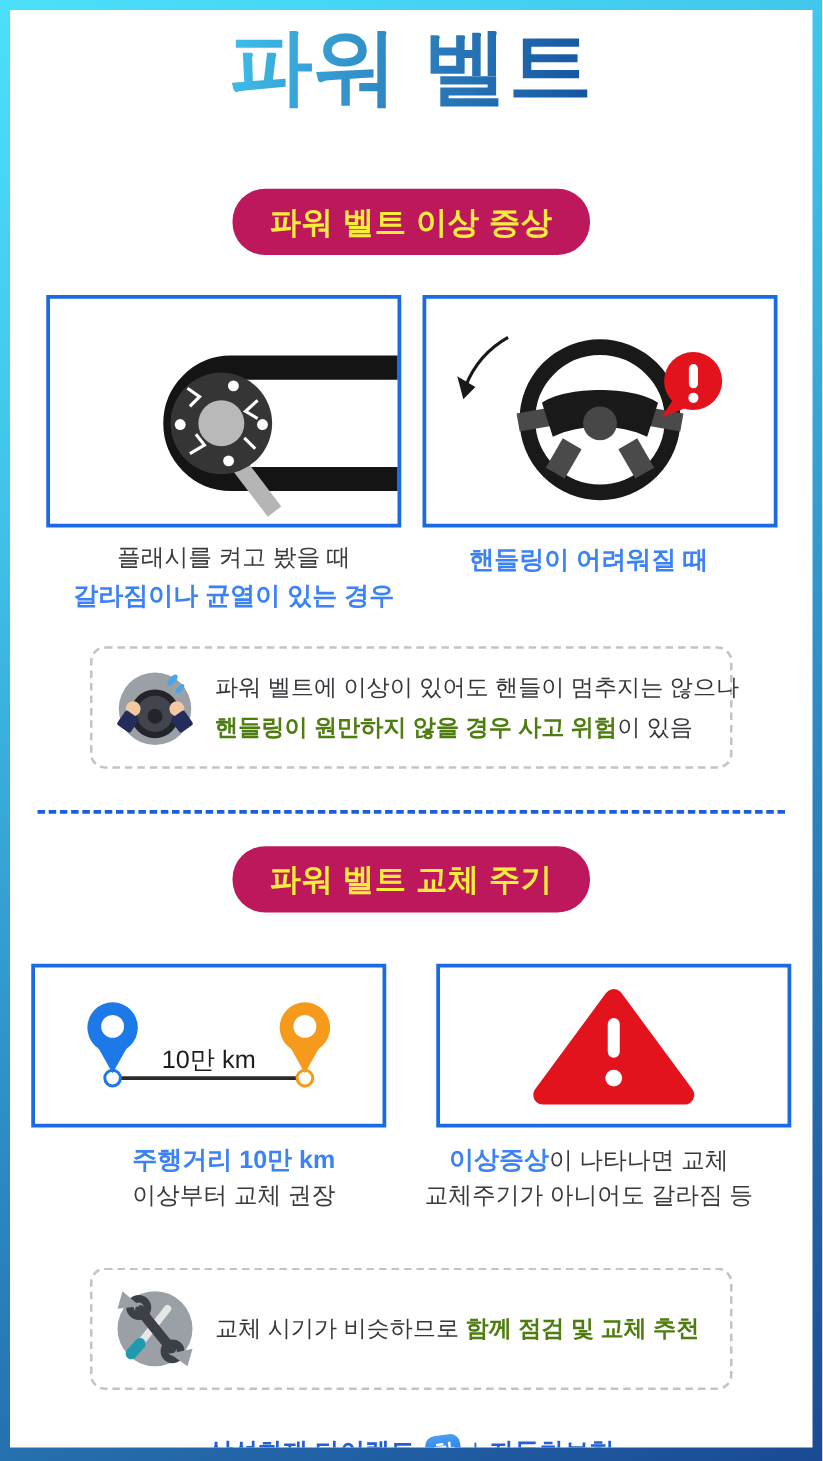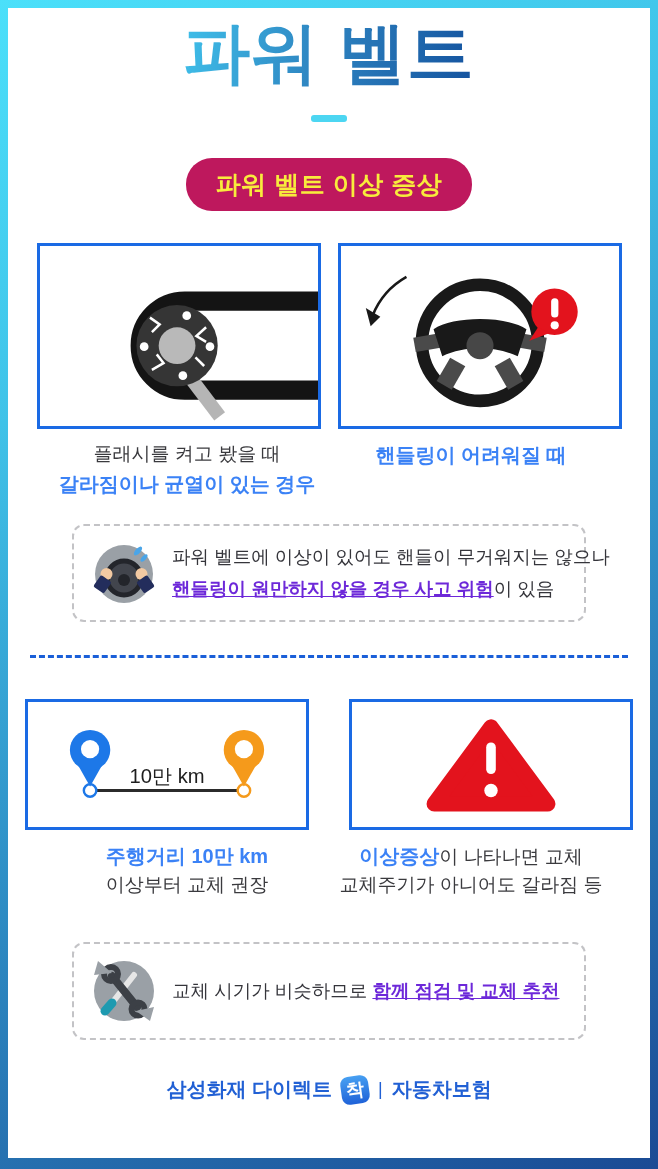--- a/index.html
+++ b/index.html
@@ -66,21 +66,21 @@
     border: 2px dashed #c3c3c6; border-radius: 12px;
     background: #fff;
     padding: 15px 18px;
     display: flex; align-items: center; gap: 16px;
   }
   .note-2 { margin-top: 42px; }
   .note-icon-wrap { flex: 0 0 64px; width: 64px; height: 64px; }
   .note-text {
     font-size: 18.5px; color: #35353b; line-height: 1.7; white-space: nowrap;
   }
-  .note-text b { color: #6d28d9; text-decoration: underline; }
+  .note-text b { color: #4d7c0f; }
   .divider {
     margin-top: 33px;
     width: 598px; border-top: 3px dashed #1a5fd8;
   }
   .footer {
     margin-top: 36px;
     display: flex; align-items: center; gap: 9px;
     color: #2160d4; font-size: 20px; font-weight: 700;
   }
   .footer-badge {
@@ -163,27 +163,28 @@
           <ellipse cx="52" cy="17" rx="2.1" ry="4.6" fill="#4aa5e8" transform="rotate(42 52 17)"></ellipse>
           <circle cx="32" cy="37" r="17" fill="#42454d" stroke="#23252b" stroke-width="5"></circle>
           <circle cx="32" cy="39" r="6" fill="#23252b"></circle>
           <circle cx="14.5" cy="33" r="6" fill="#f2c9a2"></circle>
           <circle cx="49.5" cy="33" r="6" fill="#f2c9a2"></circle>
           <rect x="4" y="36" width="13" height="14" rx="2" fill="#232d5c" transform="rotate(35 10 43)"></rect>
           <rect x="47" y="36" width="13" height="14" rx="2" fill="#232d5c" transform="rotate(-35 54 43)"></rect>
         </svg>
       </span>
       <div class="note-text">
-        <div>파워 벨트에 이상이 있어도 핸들이 무거워지는 않으나</div>
+        <div>파워 벨트에 이상이 있어도 핸들이 멈추지는 않으나</div>
         <div><b>핸들링이 원만하지 않을 경우 사고 위험</b><span>이 있음</span></div>
       </div>
     </div>
 
     <div class="divider"></div>
 
+    <div class="pill pill-2">파워 벨트 교체 주기</div>
 
     <div class="cards-row cards-row-2">
       <div class="card card-short">
         <span>
           <svg width="278" height="125" viewBox="0 0 284 130">
             <line x1="62" y1="92" x2="222" y2="92" stroke="#2b2b2b" stroke-width="3"></line>
             <circle cx="62" cy="92" r="6.5" fill="#fff" stroke="#1d78e8" stroke-width="2.5"></circle>
             <circle cx="222" cy="92" r="6.5" fill="#fff" stroke="#f59a1b" stroke-width="2.5"></circle>
             <polygon points="44,56 80,56 62,88" fill="#1d78e8"></polygon>
             <circle cx="62" cy="50" r="21" fill="#1d78e8"></circle>

